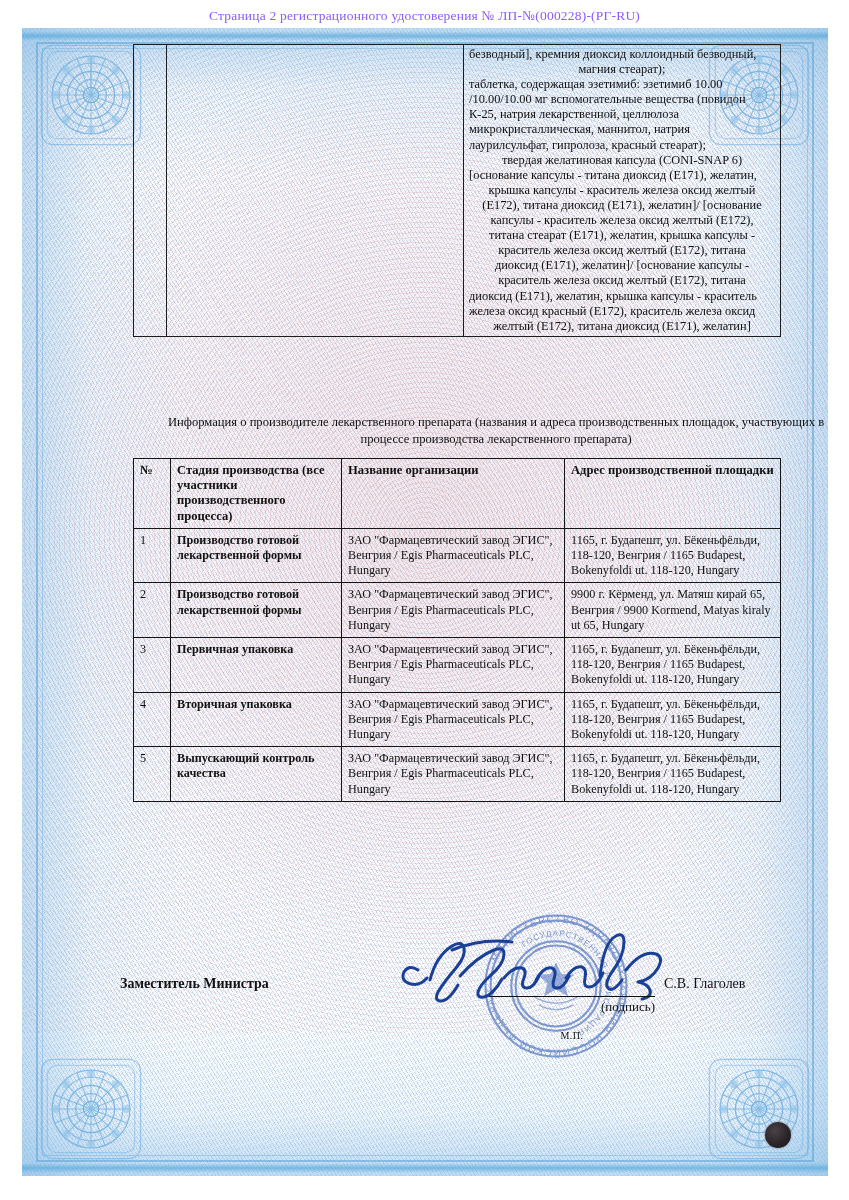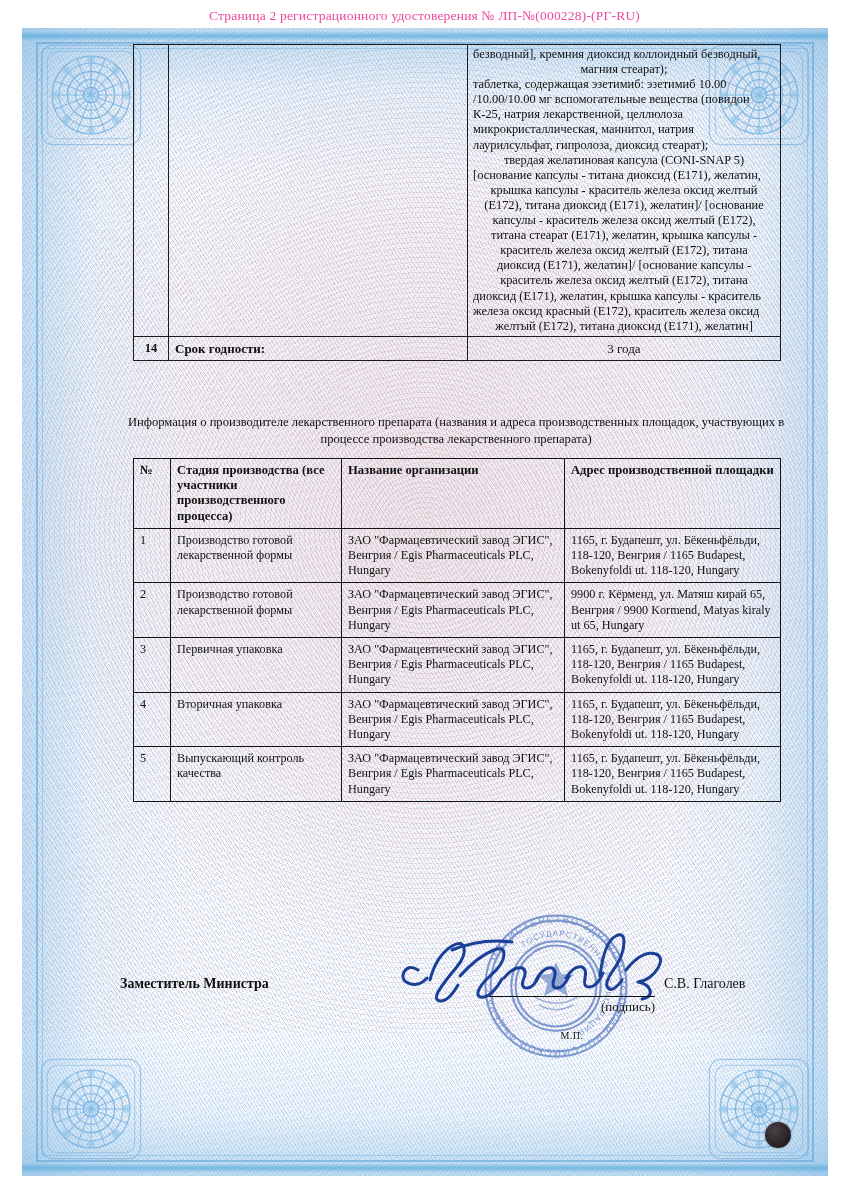--- a/index.html
+++ b/index.html
@@ -9,21 +9,21 @@
     font-family:"Liberation Serif","DejaVu Serif",serif;
     color:#111;
     overflow:hidden;
     position:relative;
   }
 
   
   .page-head{
     position:absolute;top:8px;left:0;width:849px;
     text-align:center;font-size:13.5px;letter-spacing:.2px;
-    color:#ec4899;z-index:40;
+    color:#8b5cf6;z-index:40;
   }
 
   
   .sheet{
     position:absolute;left:22px;top:28px;
     width:806px;height:1148px;
     background:#fdfdff;
     overflow:hidden;
     z-index:1;
   }
@@ -119,37 +119,37 @@
   .ingredients p{margin:0;}
   .ingredients .ln-left{text-align:left;}
   .row-14 td{padding:4px 6px;font-size:13px;}
   .row-14 .col-num{font-weight:bold;font-size:12.5px;}
   .row-14 .lbl-bold{font-weight:bold;}
   .row-14 .val-c{text-align:center;font-weight:normal;}
 
   
   .intro{
     position:absolute;left:120px;top:414px;width:672px;
-    text-align:center;font-size:12.6px;line-height:16.5px;
+    text-align:center;font-size:12.6px;line-height:16.5px;padding-left:40px;
   }
 
   
   .tbl-mfg{
     position:absolute;left:133px;top:458px;width:648px;
   }
   .tbl-mfg td,.tbl-mfg th{
     border:1.4px solid #141414;
     vertical-align:top;
     font-size:12.2px;line-height:15.2px;
     padding:4px 6px;
     text-align:left;
   }
   .tbl-mfg thead th{font-weight:bold;font-size:12.6px;}
   .mc-n{width:24px;text-align:center;}
-  .mc-stage{width:158px;}
+  .mc-stage{width:158px;font-weight:bold;}
   .mc-org{width:210px;margin-left:36px;}
   .mc-addr{width:auto;}
   .tbl-mfg tbody .mc-n{font-weight:normal;}
 
   
   .sig{position:absolute;left:0;top:968px;width:849px;height:110px;}
   .sig-title{
     position:absolute;left:120px;top:8px;
     font-weight:bold;font-size:14px;
   }
@@ -323,39 +323,34 @@
       <tr>
         <td class="col-num"></td>
         <td class="col-lbl"></td>
         <td class="col-val ingredients">
           <p class="ln-left">безводный], кремния диоксид коллоидный безводный,</p>
           <p>магния стеарат);</p>
           <p class="ln-left">таблетка, содержащая эзетимиб: эзетимиб 10.00</p>
           <p class="ln-left">/10.00/10.00 мг вспомогательные вещества (повидон</p>
           <p class="ln-left">К-25, натрия лекарственной, целлюлоза</p>
           <p class="ln-left">микрокристаллическая, маннитол, натрия</p>
-          <p class="ln-left">лаурилсульфат, гипролоза, диоксид стеарат);</p>
-          <p>твердая желатиновая капсула (CONI-SNAP 5)</p>
+          <p class="ln-left">лаурилсульфат, гипролоза, красный стеарат);</p>
+          <p>твердая желатиновая капсула (CONI-SNAP 6)</p>
           <p class="ln-left">[основание капсулы - титана диоксид (Е171), желатин,</p>
           <p>крышка капсулы - краситель железа оксид желтый</p>
           <p>(Е172), титана диоксид (Е171), желатин]/ [основание</p>
           <p>капсулы - краситель железа оксид желтый (Е172),</p>
           <p>титана стеарат (Е171), желатин, крышка капсулы -</p>
           <p>краситель железа оксид желтый (Е172), титана</p>
           <p>диоксид (Е171), желатин]/ [основание капсулы -</p>
           <p>краситель железа оксид желтый (Е172), титана</p>
           <p class="ln-left">диоксид (Е171), желатин, крышка капсулы - краситель</p>
           <p class="ln-left">железа оксид красный (Е172), краситель железа оксид</p>
           <p>желтый (Е172), титана диоксид (Е171), желатин]</p>
         </td>
-      </tr>
-      <tr class="row-14">
-        <td class="col-num">14</td>
-        <td class="col-lbl lbl-bold">Срок годности:</td>
-        <td class="col-val val-c">3 года</td>
       </tr>
     </tbody>
   </table>
 
   <div class="intro">Информация о производителе лекарственного препарата (названия и адреса производственных площадок, участвующих в процессе производства лекарственного препарата)</div>
 
   <table class="tbl-mfg">
     <thead>
       <tr>
         <th class="mc-n">№</th>

